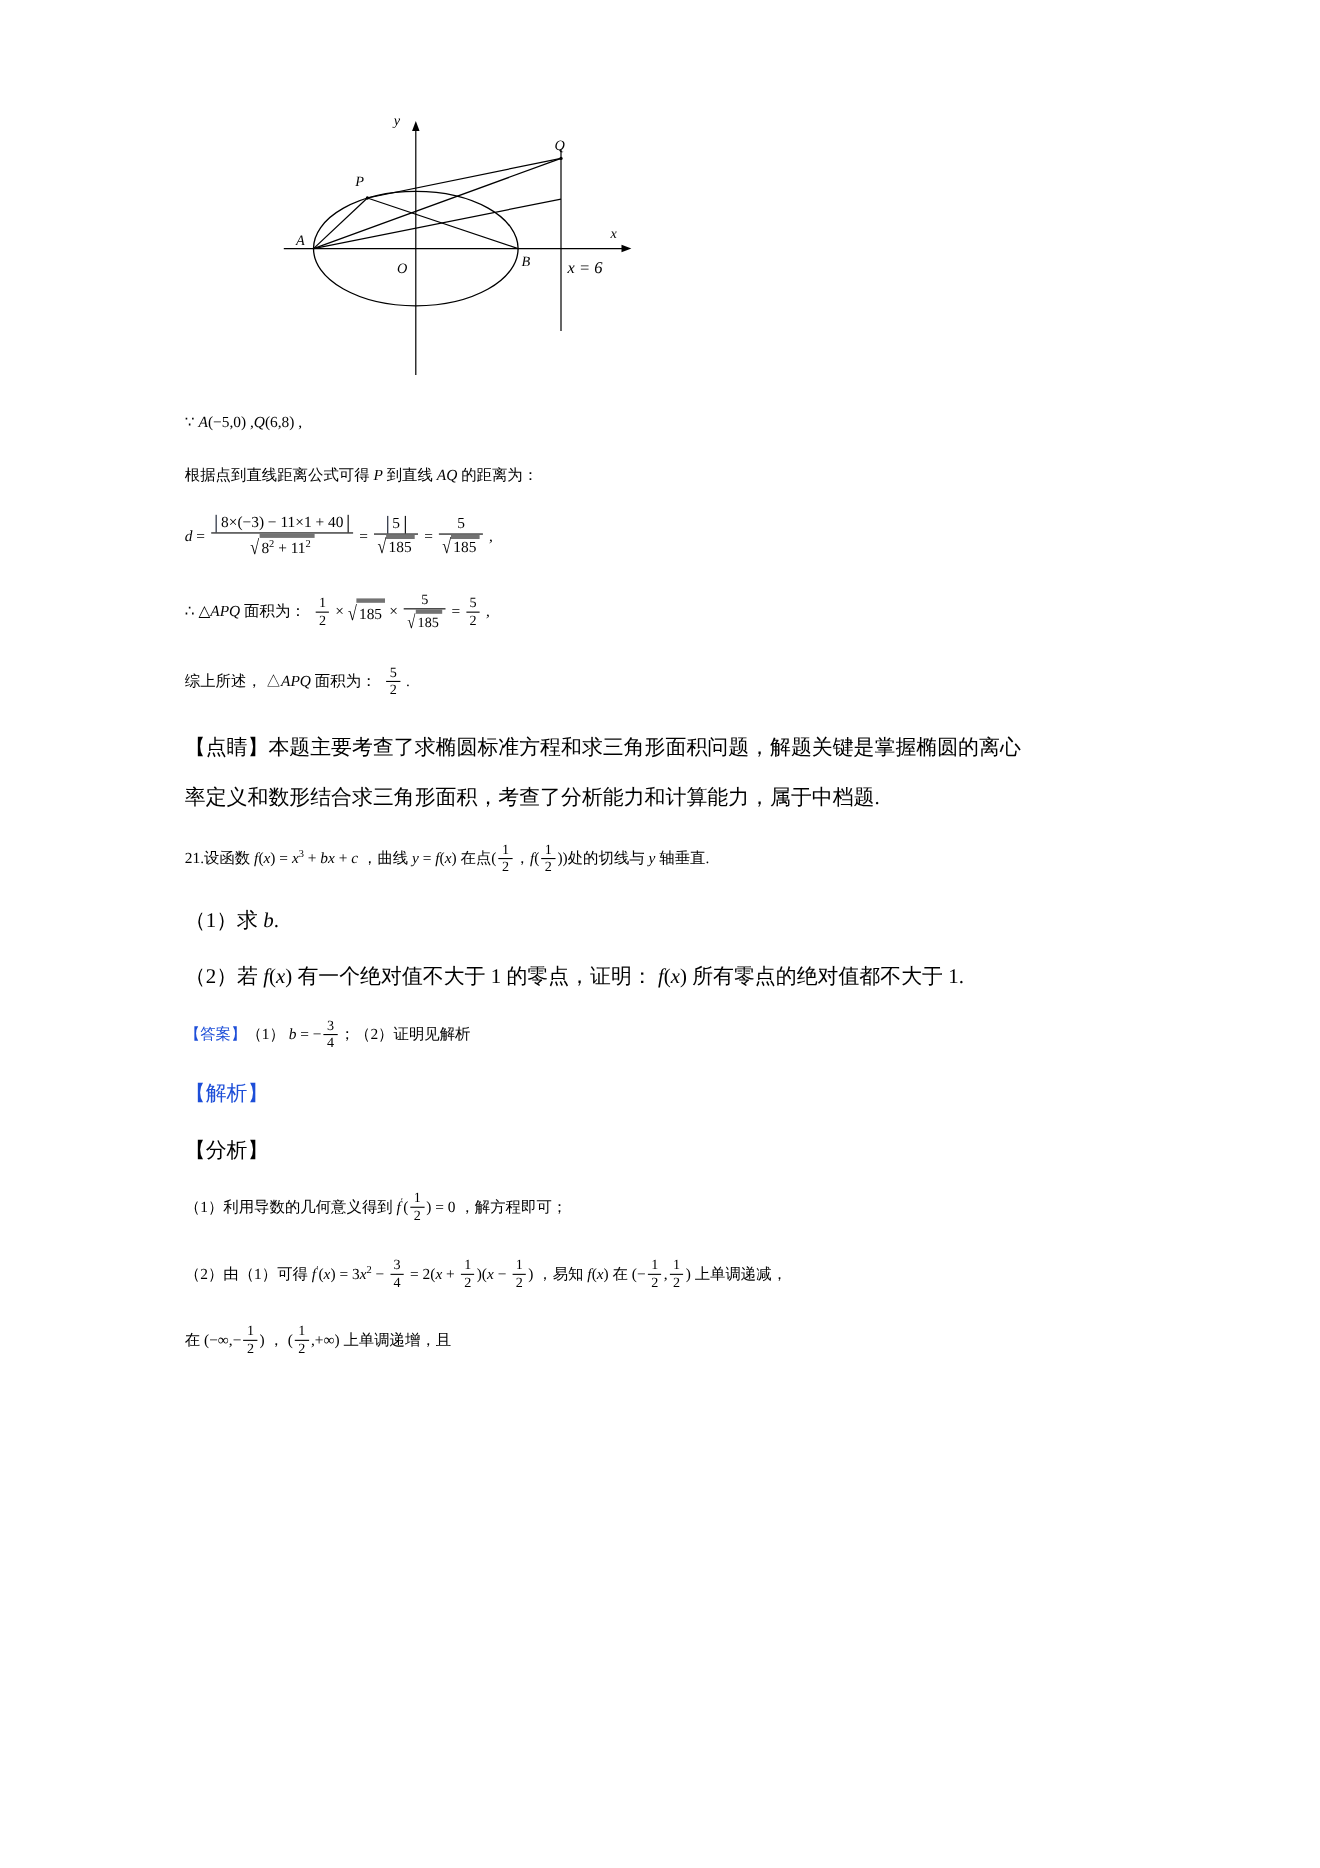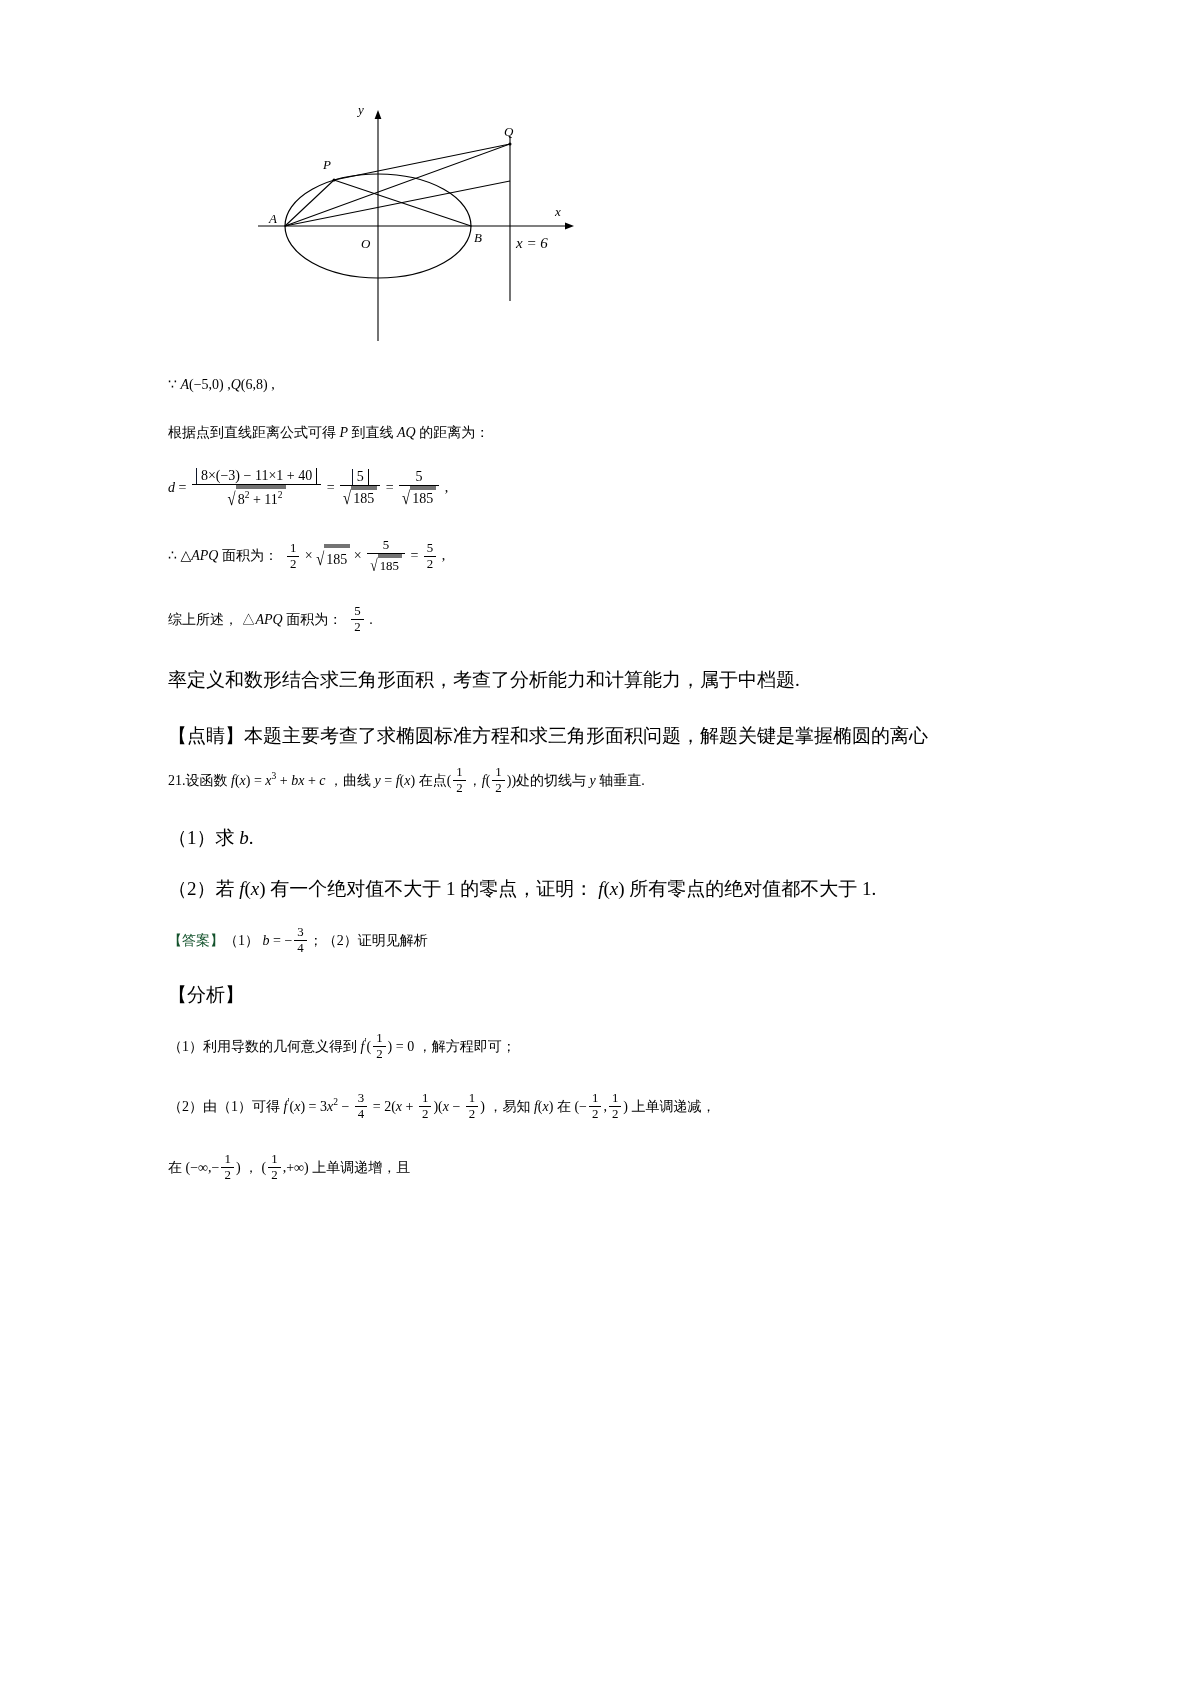--- a/index.html
+++ b/index.html
@@ -35,21 +35,21 @@
   }
   .mathline {
     font-family: "Liberation Serif", serif;
     font-size: 14px;
   }
   i, .it {
     font-style: italic;
     font-family: "Liberation Serif", serif;
   }
   .blue {
-    color: #14532d;
+    color: #1d4ed8;
   }
   
   .figure {
     position: relative;
     width: 420px;
     height: 260px;
     margin: 0 0 18px 80px;
   }
   
   .frac {
@@ -182,40 +182,43 @@
       =
       <span class="frac"><span class="num">5</span><span class="den">2</span></span>
       ,
     </p>
 
     <p class="para eqbox mathline">
       综上所述，&nbsp;△<i>APQ</i> 面积为：&nbsp;
       <span class="frac"><span class="num">5</span><span class="den">2</span></span> .
     </p>
 
+    <p class="para" style="margin-bottom:16px;">【点睛】本题主要考查了求椭圆标准方程和求三角形面积问题，解题关键是掌握椭圆的离心</p>
     <p class="para">率定义和数形结合求三角形面积，考查了分析能力和计算能力，属于中档题.</p>
-    <p class="para" style="margin-bottom:16px;">【点睛】本题主要考查了求椭圆标准方程和求三角形面积问题，解题关键是掌握椭圆的离心</p>
 
     <p class="para mathline">
       <span class="q-num">21.</span>设函数 <i>f</i>(<i>x</i>) = <i>x</i><sup class="sm">3</sup> + <i>bx</i> + <i>c</i> ，曲线 <i>y</i> = <i>f</i>(<i>x</i>) 在点(<span class="frac"><span class="num">1</span><span class="den">2</span></span>，<i>f</i>(<span class="frac"><span class="num">1</span><span class="den">2</span></span>))处的切线与 <i>y</i> 轴垂直.
     </p>
 
     <p class="para" style="margin-bottom:22px;">
       （1）求 <i>b</i>.
     </p>
 
     <p class="para" style="margin-bottom:22px;">
       （2）若 <i>f</i>(<i>x</i>) 有一个绝对值不大于 1 的零点，证明： <i>f</i>(<i>x</i>) 所有零点的绝对值都不大于 1.
     </p>
 
     <p class="para mathline" style="margin-bottom:24px;">
       <span class="blue">【答案】</span>（1）
       <i>b</i> = −<span class="frac"><span class="num">3</span><span class="den">4</span></span>；（2）证明见解析
     </p>
 
+    <p class="para" style="margin-bottom:22px;">
+      <span class="blue">【解析】</span>
+    </p>
 
     <p class="para" style="margin-bottom:22px;">【分析】</p>
 
     <p class="para eqbox mathline">
       （1）利用导数的几何意义得到 <i>f</i><sup class="sm">′</sup>(<span class="frac"><span class="num">1</span><span class="den">2</span></span>) = 0 ，解方程即可；
     </p>
 
     <p class="para eqbox mathline">
       （2）由（1）可得 <i>f</i><sup class="sm">′</sup>(<i>x</i>) = 3<i>x</i><sup class="sm">2</sup> − <span class="frac"><span class="num">3</span><span class="den">4</span></span> = 2(<i>x</i> + <span class="frac"><span class="num">1</span><span class="den">2</span></span>)(<i>x</i> − <span class="frac"><span class="num">1</span><span class="den">2</span></span>) ，易知 <i>f</i>(<i>x</i>) 在 (−<span class="frac"><span class="num">1</span><span class="den">2</span></span>,<span class="frac"><span class="num">1</span><span class="den">2</span></span>) 上单调递减，
     </p>

